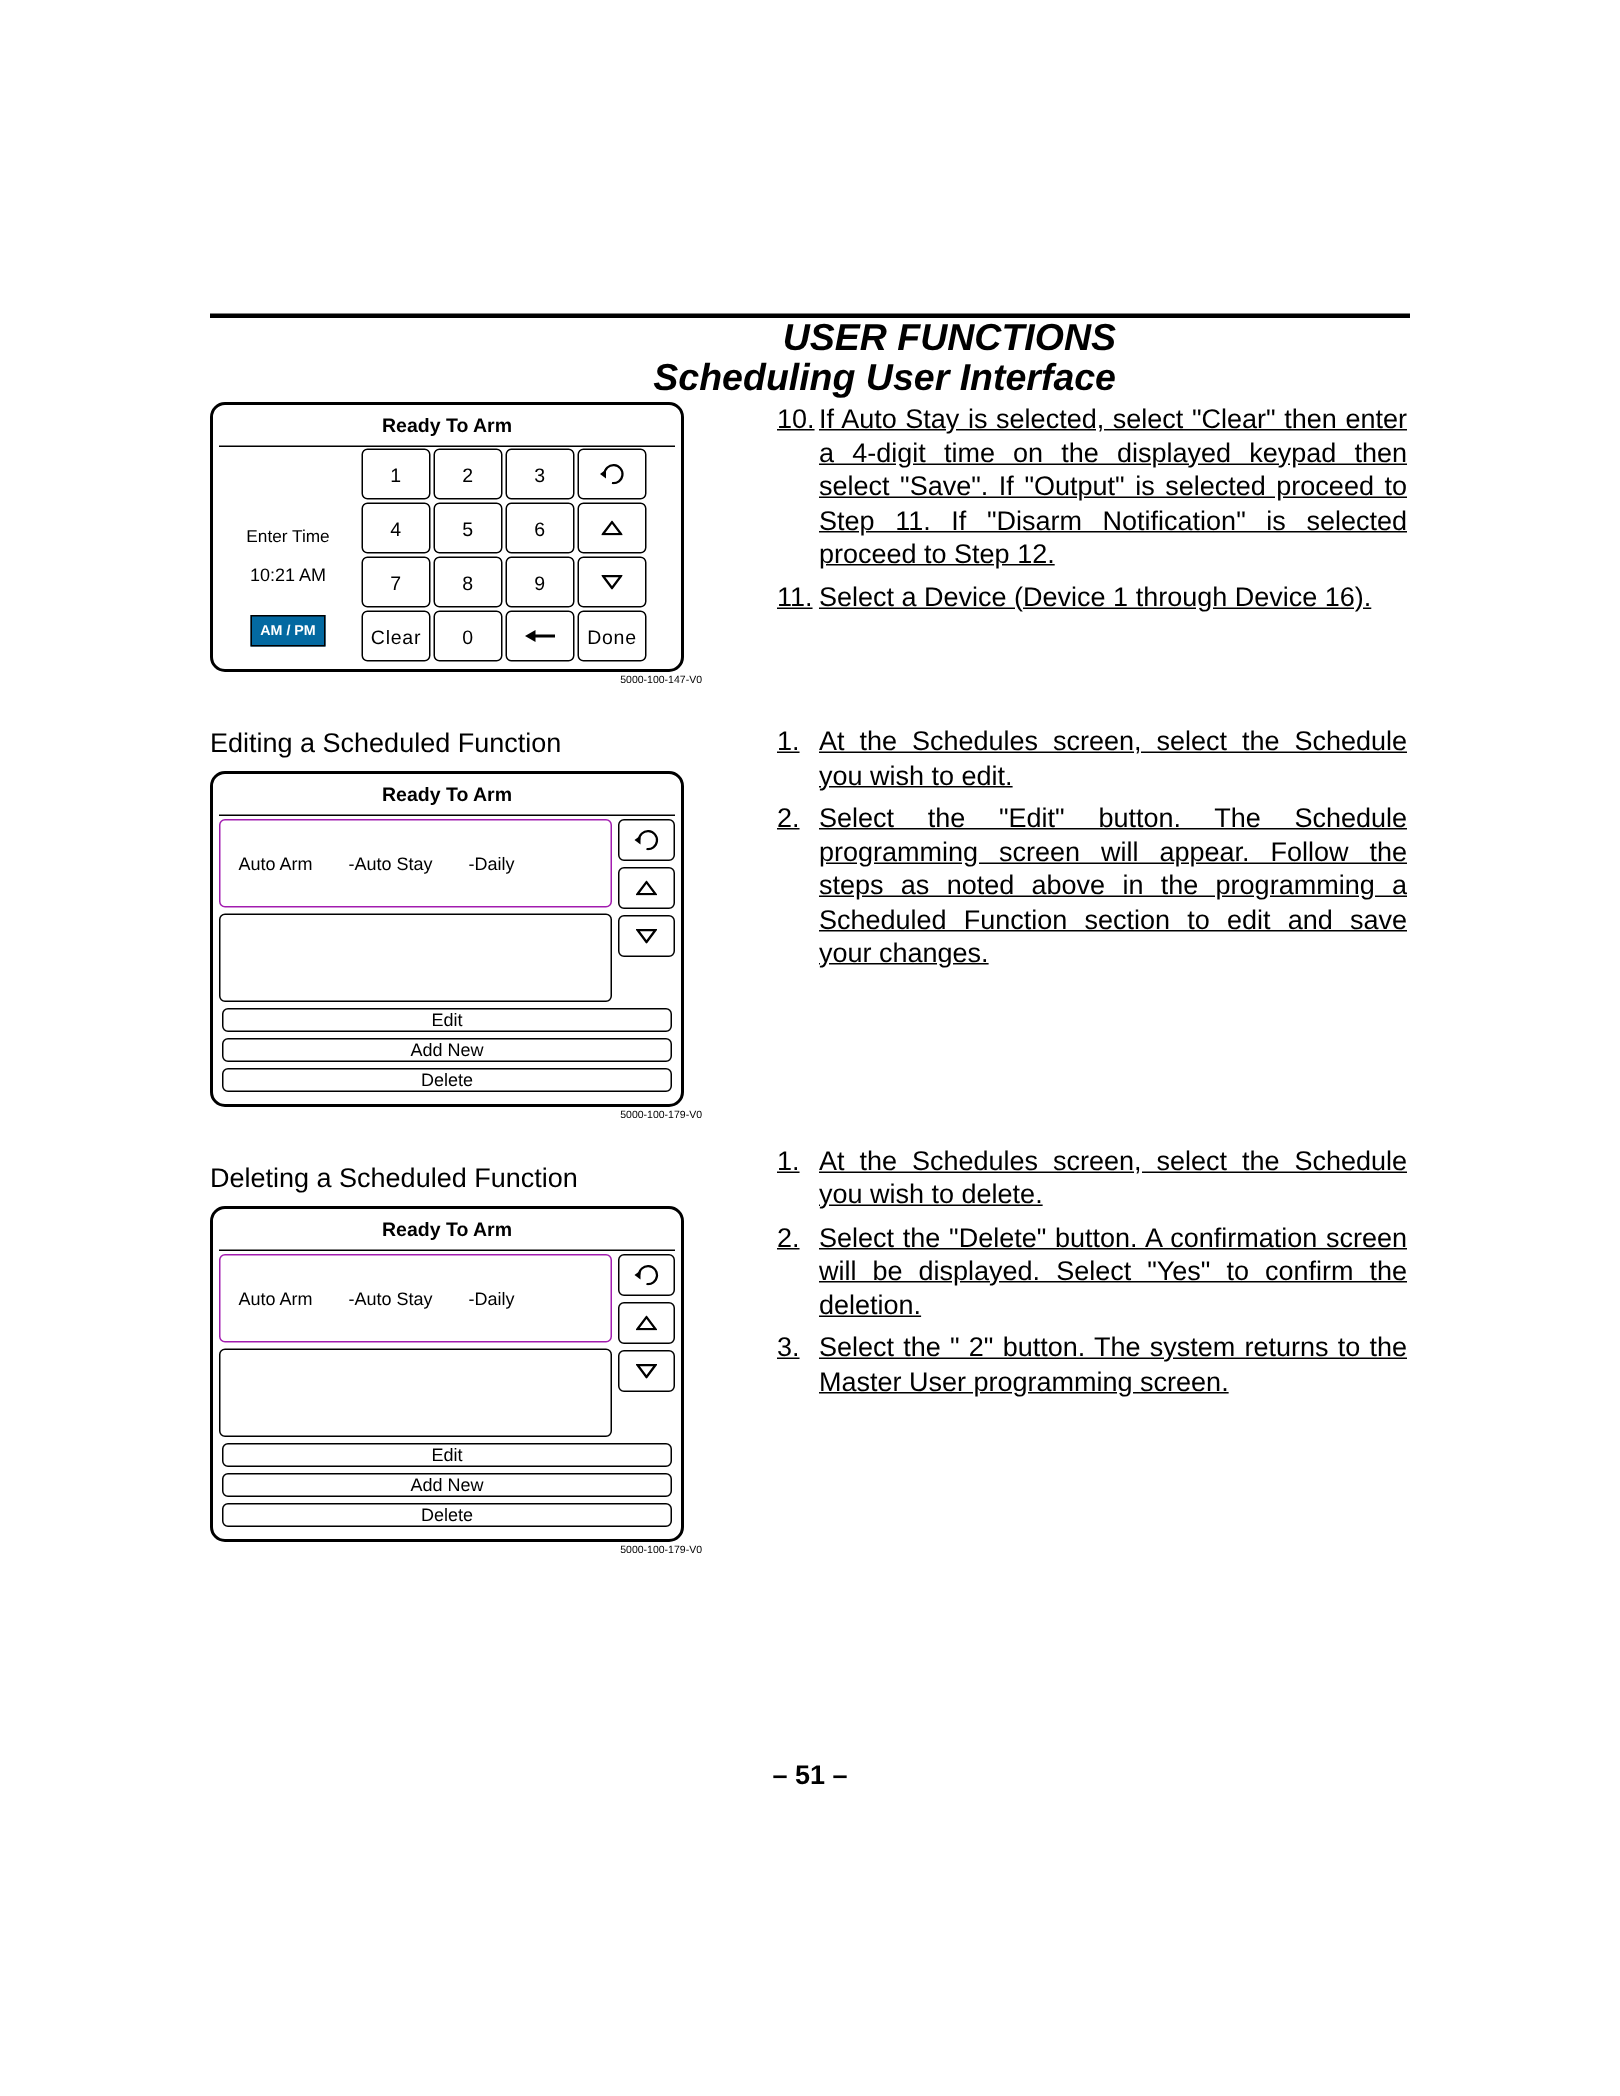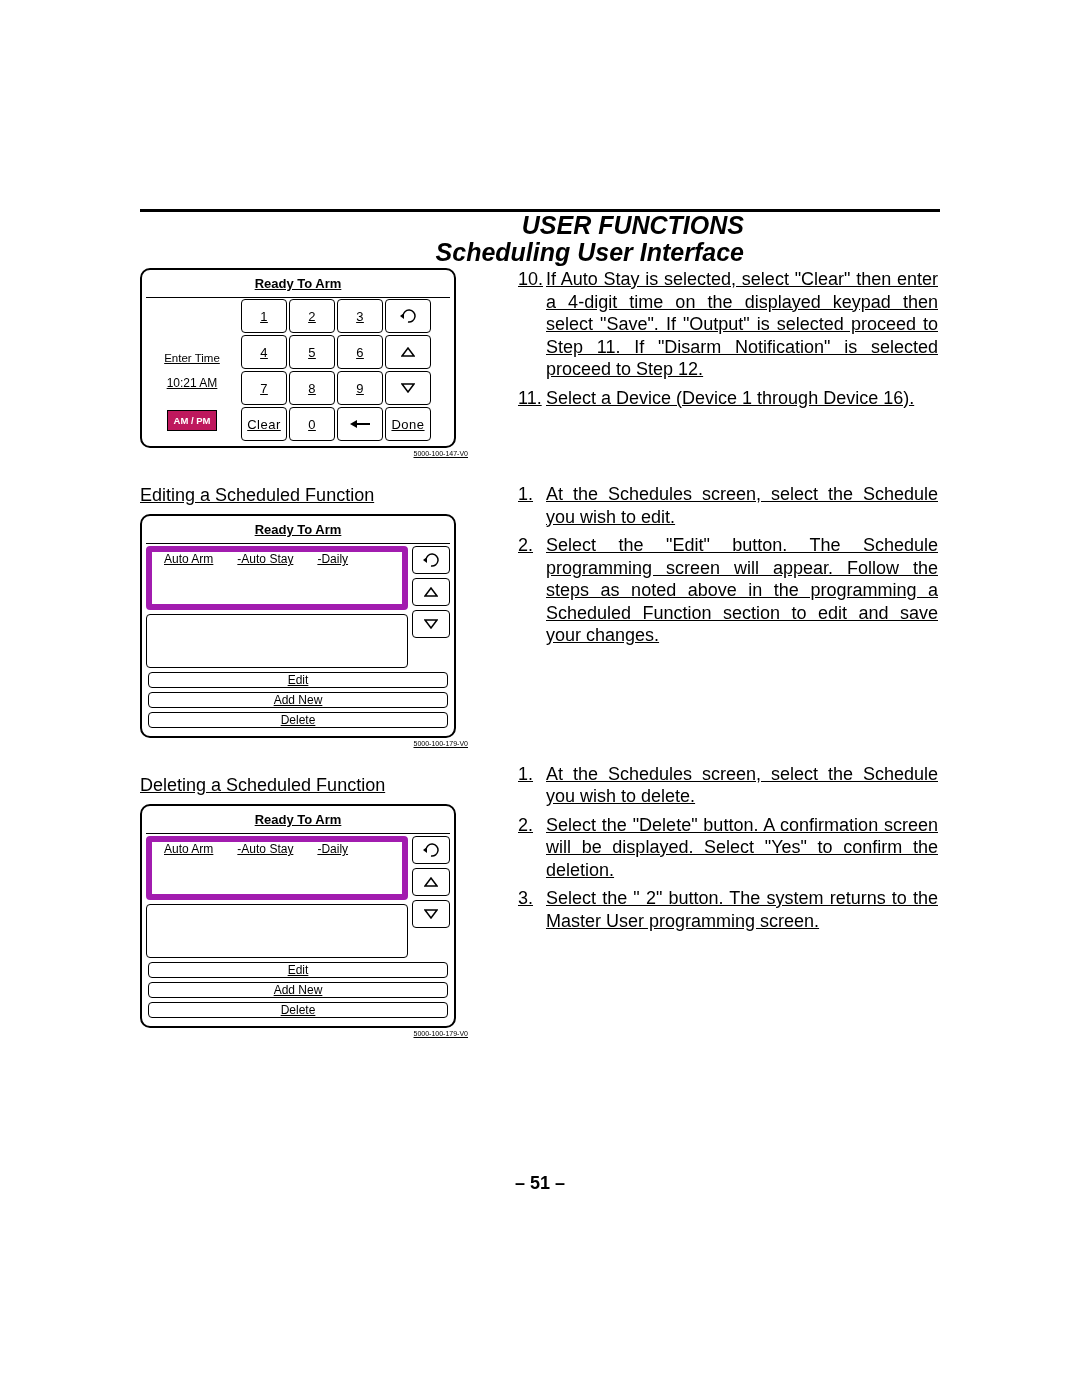--- a/index.html
+++ b/index.html
@@ -39,21 +39,20 @@
   .cols {
     position: absolute;
     left: 140px;
     top: 268px;
     width: 800px;
     display: flex;
     gap: 48px;
   }
   .left {
     width: 330px;
-    text-decoration: underline;
   }
   .right {
     width: 420px;
     font: 18px Arial, Helvetica, sans-serif;
     line-height: 1.25;
     text-decoration: underline;
   }
   .right p {
     margin: 0 0 6px 0;
     text-align: justify;
@@ -100,21 +99,21 @@
     width: 92px;
     padding: 12px 2px 2px 2px;
     text-align: center;
     font: 11.5px Arial, Helvetica, sans-serif;
   }
   .kp-left .enter { margin-top: 42px; }
   .kp-left .time { margin-top: 12px; font-size: 12px; }
   .kp-left .ampm {
     margin: 20px auto 0 auto;
     display: inline-block;
-    background: #be185d;
+    background: #0369a1;
     color: #fff;
     font: bold 9.5px Arial, Helvetica, sans-serif;
     padding: 4px 6px;
     border: 1px solid #000;
     text-align: center;
   }
   .kp-grid {
     display: grid;
     grid-template-columns: 48px 48px 48px 48px;
     grid-auto-rows: 36px;
@@ -133,25 +132,25 @@
   .kp-grid .k svg { display: block; }
   
   .sl-body { padding: 0 2px 2px 2px; }
   .sl-row1 {
     display: flex;
     align-items: stretch;
   }
   .sl-items {
     flex: 1;
     display: flex;
-    border: 6px solid #a21caf;
+    border: 1px solid #a21caf;
     border-radius: 4px;
     margin: 2px 2px 2px 0;
     height: 26px;
-    align-items: flex-start;
+    align-items: center;
     font: 12px Arial, Helvetica, sans-serif;
   }
   .sl-items span { padding: 0 12px; }
   .sl-side {
     width: 40px;
     display: flex;
     flex-direction: column;
   }
   .sl-side .k {
     border: 1px solid #000;

